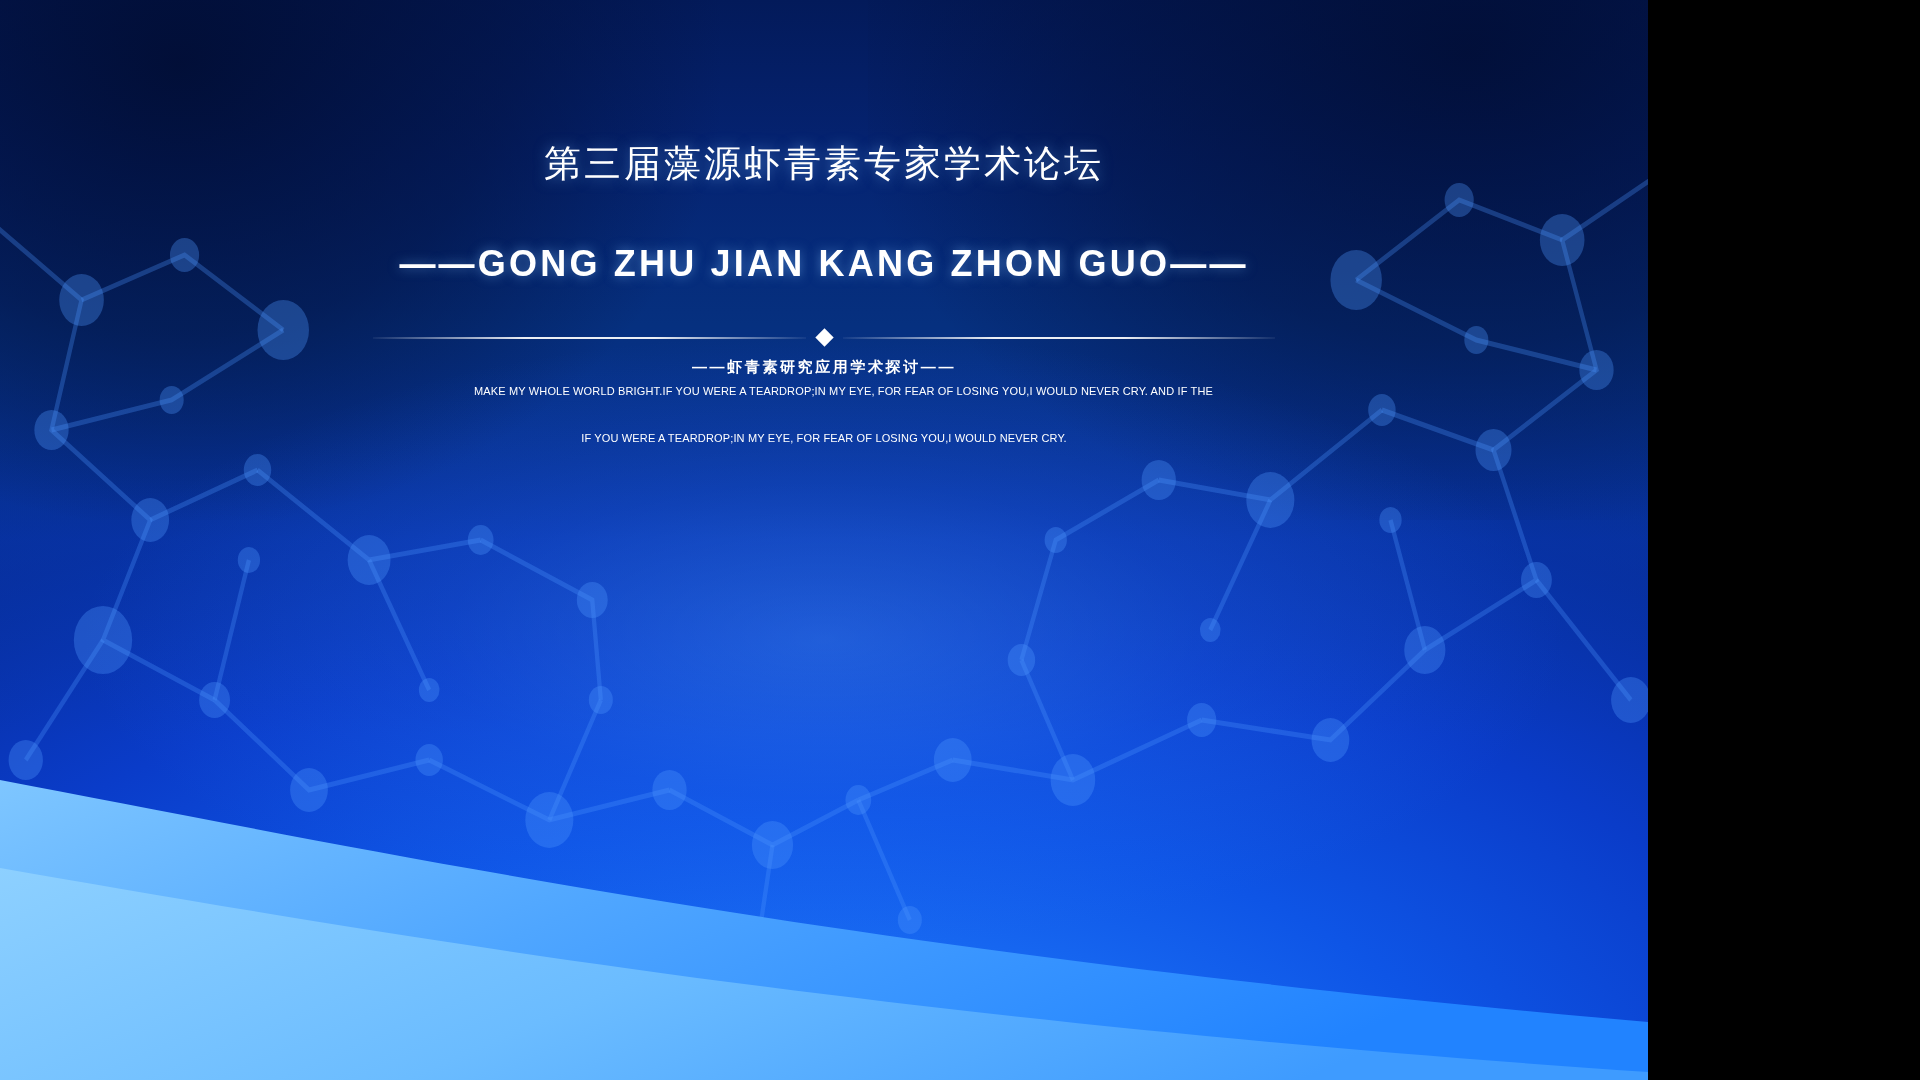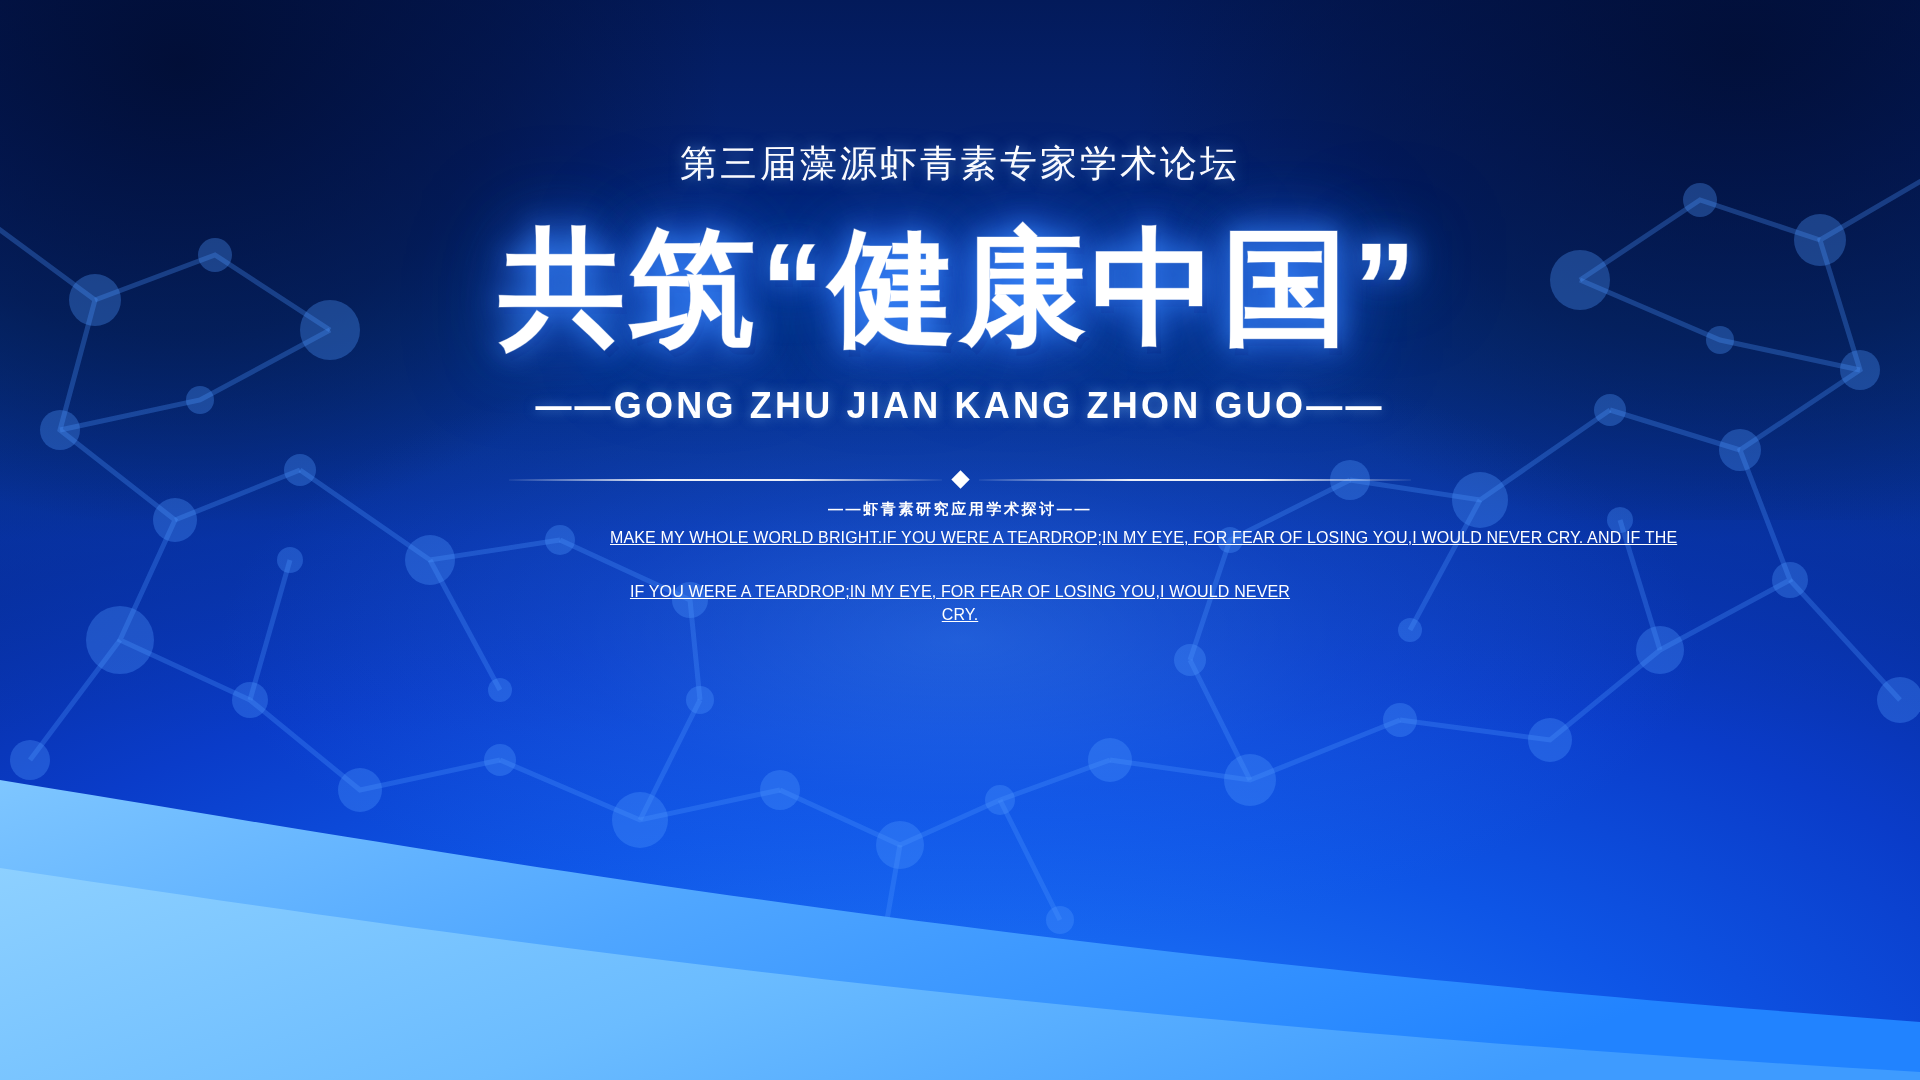--- a/index.html
+++ b/index.html
@@ -7,21 +7,21 @@
     margin: 0;
     padding: 0;
     background: #000;
   }
   body {
     font-family: "Liberation Sans", "DejaVu Sans", sans-serif;
   }
 
   #banner {
     position: relative;
-    width: 1920px;
+    width: 1648px;
     height: 1080px;
     overflow: hidden;
     background: #ef4444;
   }
 
   
   .bg-base {
     position: absolute;
     inset: 0;
     background:
@@ -154,24 +154,23 @@
     letter-spacing: 2.6px;
     color: #ffffff;
     white-space: nowrap;
   }
 
   .fineprint {
     margin-top: 7px;
     width: 700px;
     text-align: center;
     color: #ffffff;
-    font-size: 16px;
+    font-size: 11px;
     line-height: 1.45;
     letter-spacing: 0.15px;
-    text-decoration: underline;
   }
   .fineprint div { white-space: nowrap; }
   .fineprint .fp2 { white-space: normal; margin-top: 31px; }
 </style>
 </head>
 <body>
 
 <div id="banner">
 
   <div class="bg-base"></div>
@@ -281,21 +280,20 @@
       <path d="M 0 60 C 420 128, 980 232, 1920 302 L 1920 360 L 0 360 Z" fill="url(#wv1)"></path>
       <path d="M 0 148 C 430 212, 1020 300, 1920 352 L 1920 360 L 0 360 Z" fill="url(#wv2)"></path>
     </svg>
   </div>
 
   <div class="content">
 
     <div class="subtitle">第三届藻源虾青素专家学术论坛</div>
 
     <div class="title-block">
-      <div class="title-line title-line-2">共筑“健康中国”</div>
     </div>
 
     <div class="pinyin">——GONG ZHU JIAN KANG ZHON GUO——</div>
 
     <div class="divider">
       <div class="rule"></div>
       <div class="diamond"></div>
       <div class="rule"></div>
     </div>
 

